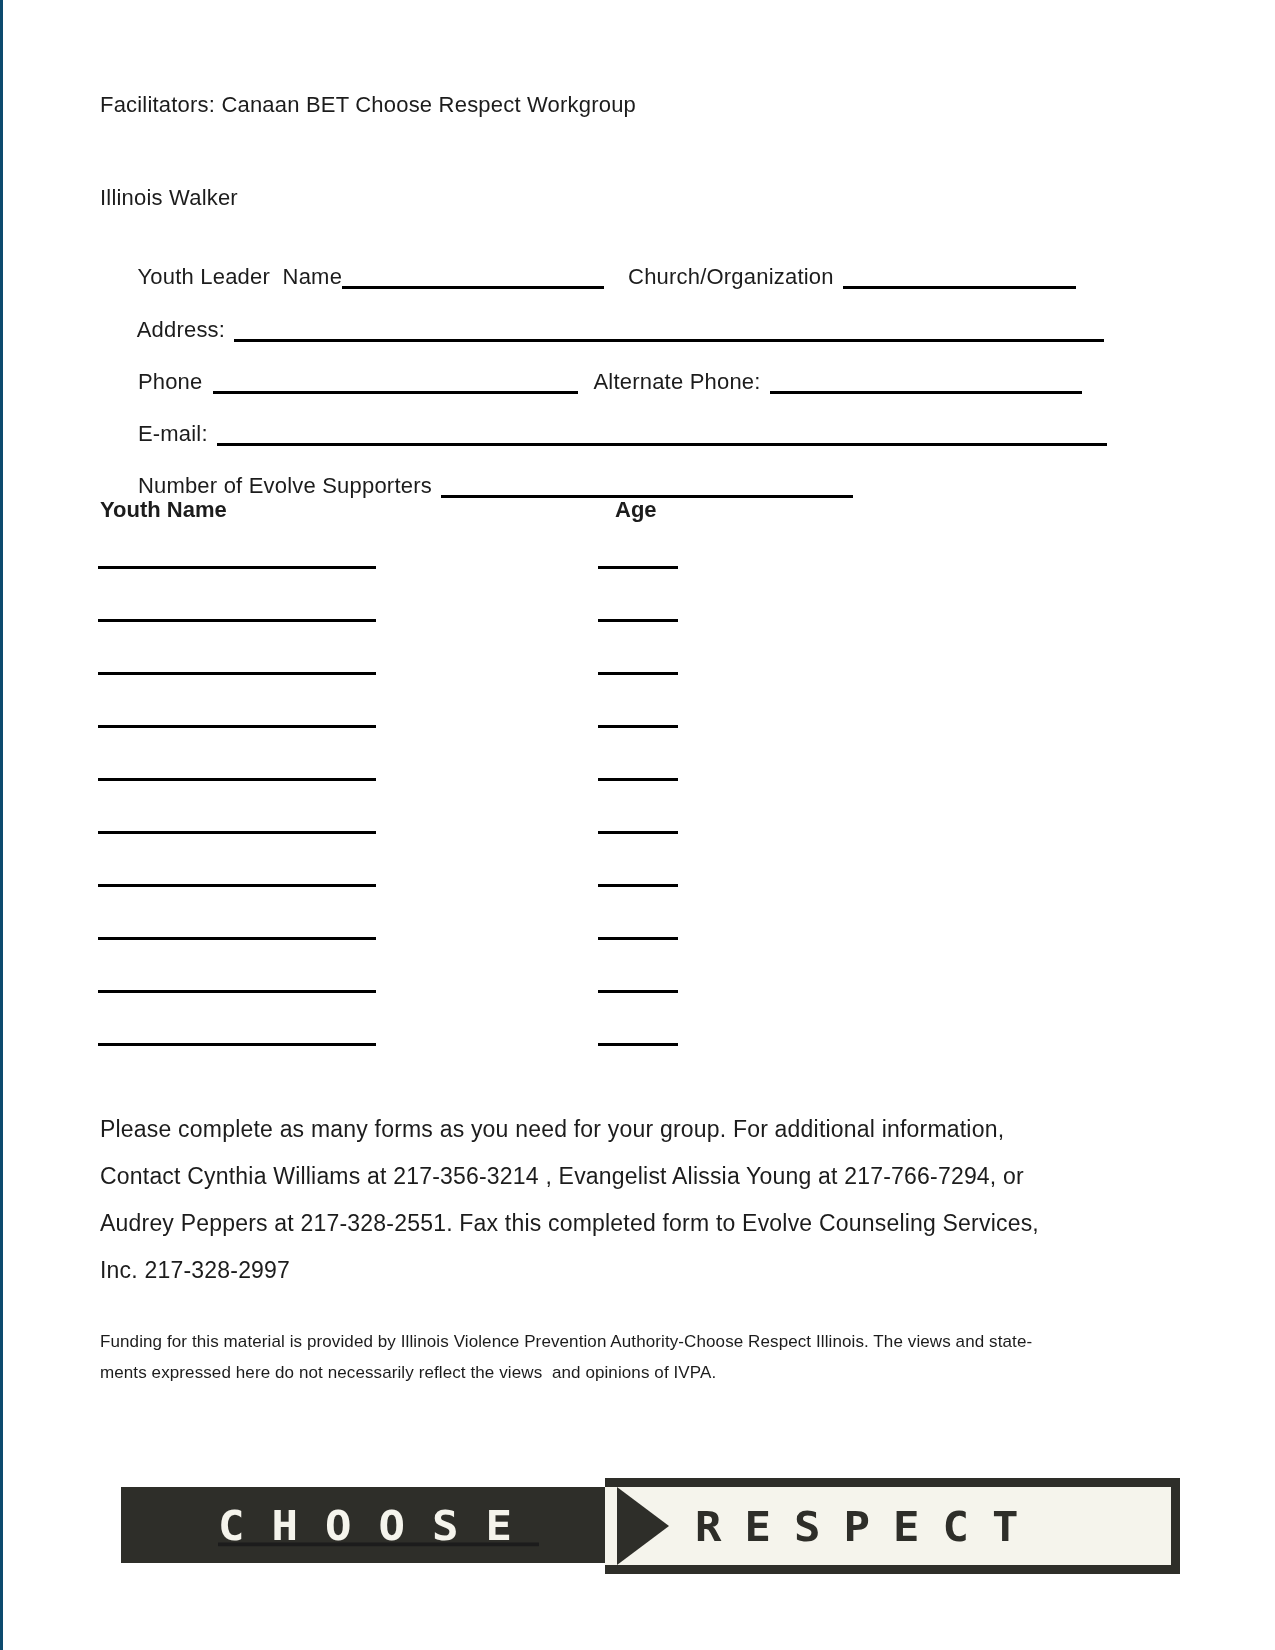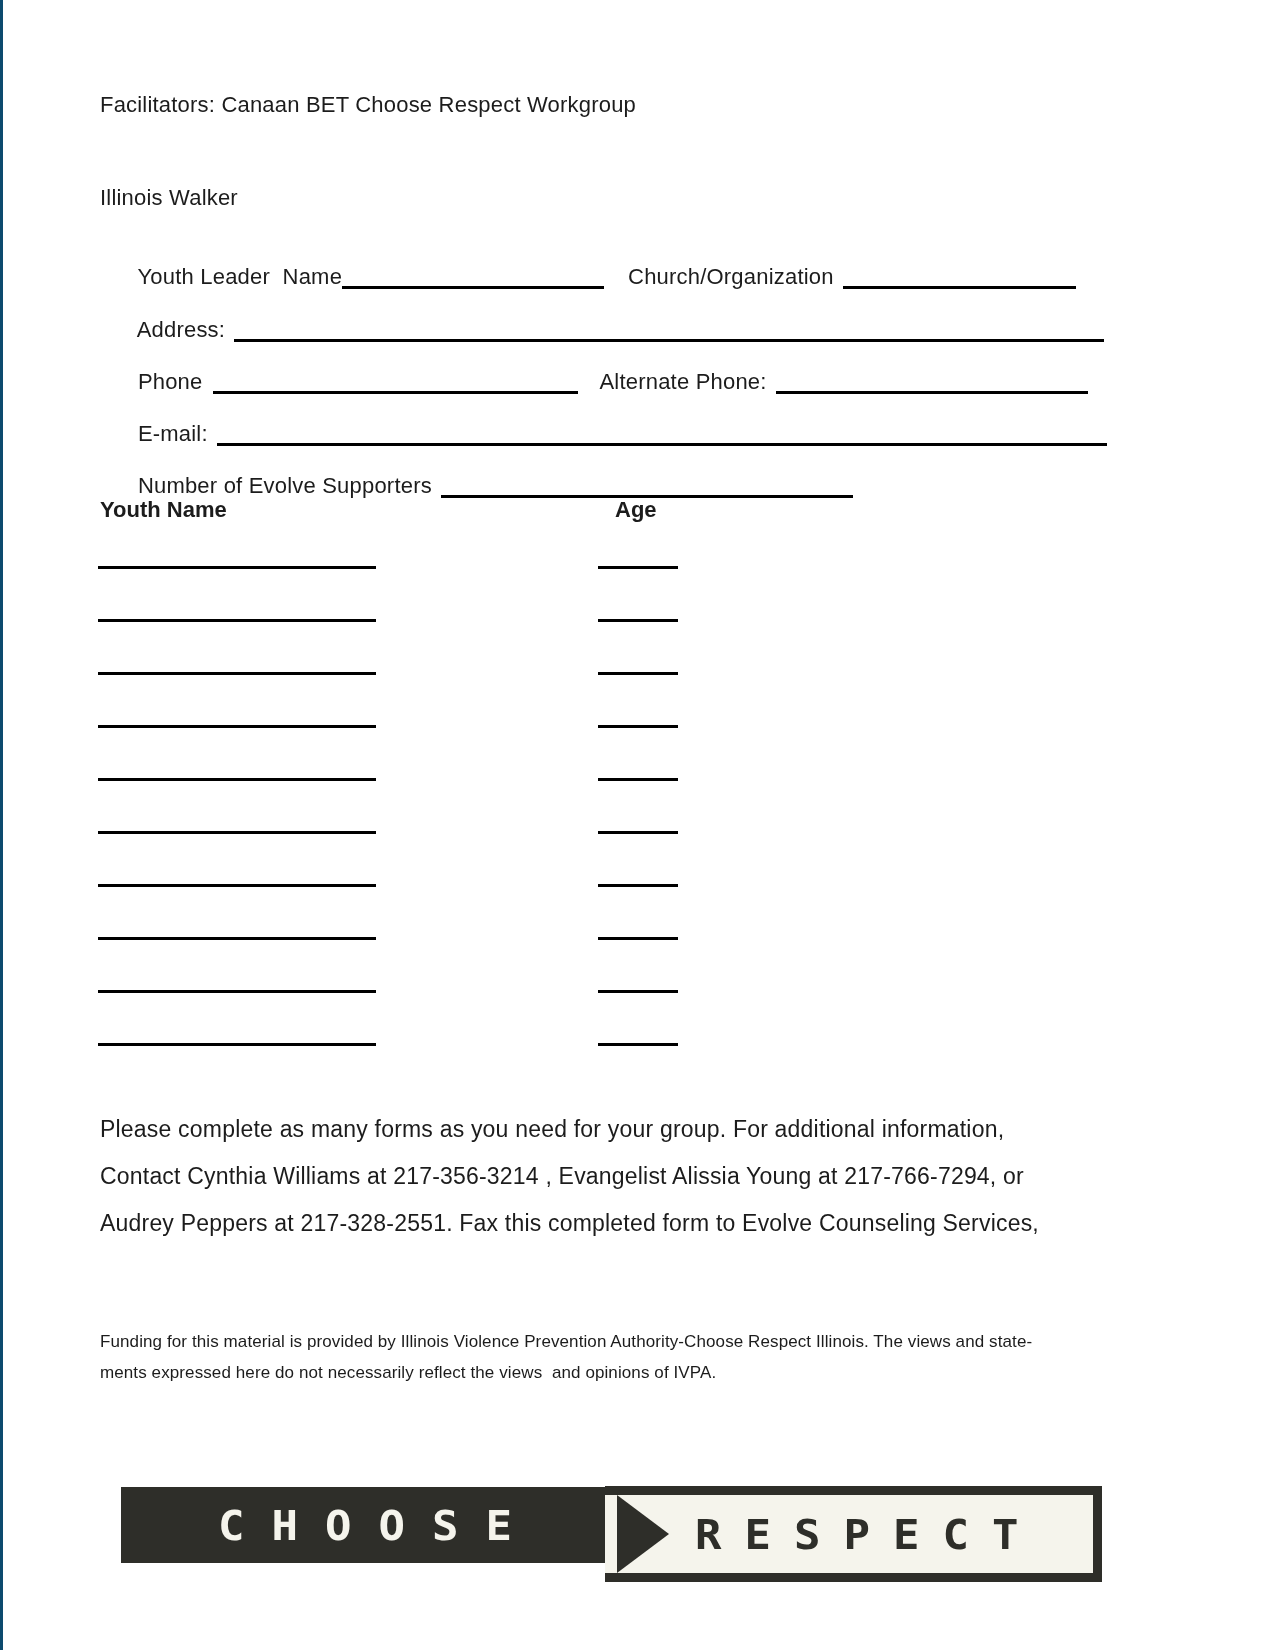--- a/index.html
+++ b/index.html
@@ -94,34 +94,35 @@
     height: 96px;
   }
   .logo-banner {
     position: absolute;
     left: 0; top: 9px;
     width: 488px; height: 76px;
     background: var(--logo-dark, #2e2e29);
     display: flex;
     align-items: center;
     justify-content: center;
+    text-decoration: underline;
   }
   .logo-choose {
     font-family: "DejaVu Sans Mono", monospace;
     font-weight: 700;
     font-size: 44px;
     color: var(--logo-light, #f5f4ec);
     letter-spacing: 27px;
     margin-right: -27px;
     transform: scaleY(0.92);
   }
   .logo-box {
     position: absolute;
-    left: 484px; top: 8px;
-    width: 497px; height: 96px;
+    left: 484px; top: 0;
+    width: 575px; height: 96px;
     box-sizing: border-box;
     background: var(--logo-light, #f5f4ec);
     border: 9px solid var(--logo-dark, #2e2e29);
     border-left: none;
     display: flex;
     align-items: center;
   }
   .logo-arrow {
     width: 0; height: 0;
     border-top: 39px solid transparent;
@@ -154,21 +155,21 @@
 
     <div class="formline" style="top:238px">
       <span class="lbl">Youth Leader  Name</span><span class="blank" style="width:262px"></span><span class="lbl" style="margin-left:24px">Church/Organization</span><span class="blank" style="width:233px; margin-left:9px"></span>
     </div>
 
     <div class="formline" style="top:291px">
       <span class="lbl">Address:</span><span class="blank" style="width:870px; margin-left:9px"></span>
     </div>
 
     <div class="formline" style="top:343px">
-      <span class="lbl">Phone</span><span class="blank" style="width:365px; margin-left:10px"></span><span class="lbl" style="margin-left:22px">Alternate Phone:</span><span class="blank" style="width:312px; margin-left:9px"></span>
+      <span class="lbl">Phone</span><span class="blank" style="width:365px; margin-left:10px"></span><span class="lbl" style="margin-left:16px">Alternate Phone:</span><span class="blank" style="width:312px; margin-left:9px"></span>
     </div>
 
     <div class="formline" style="top:395px">
       <span class="lbl">E-mail:</span><span class="blank" style="width:890px; margin-left:9px"></span>
     </div>
 
     <div class="formline" style="top:447px">
       <span class="lbl">Number of Evolve Supporters</span><span class="blank" style="width:412px; margin-left:9px"></span>
     </div>
 
@@ -217,20 +218,21 @@
         <div class="roster-row">
         <span class="name-blank"></span>
         <span class="age-blank"></span>
       </div>
       </div>
 
     <div class="para" style="top:1106px">
       <div class="para-line">Please complete as many forms as you need for your group. For additional information,</div>
       <div class="para-line">Contact Cynthia Williams at 217-356-3214 , Evangelist Alissia Young at 217-766-7294, or</div>
       <div class="para-line">Audrey Peppers at 217-328-2551. Fax this completed form to Evolve Counseling Services,</div>
+      <div class="para-line">Inc. 217-328-2997</div>
     </div>
 
     <div class="funding" style="top:1326px">
       <div class="funding-line">Funding for this material is provided by Illinois Violence Prevention Authority-Choose Respect Illinois. The views and state-</div>
       <div class="funding-line">ments expressed here do not necessarily reflect the views  and opinions of IVPA.</div>
     </div>
 
   </div>
 
   <div class="logo">

